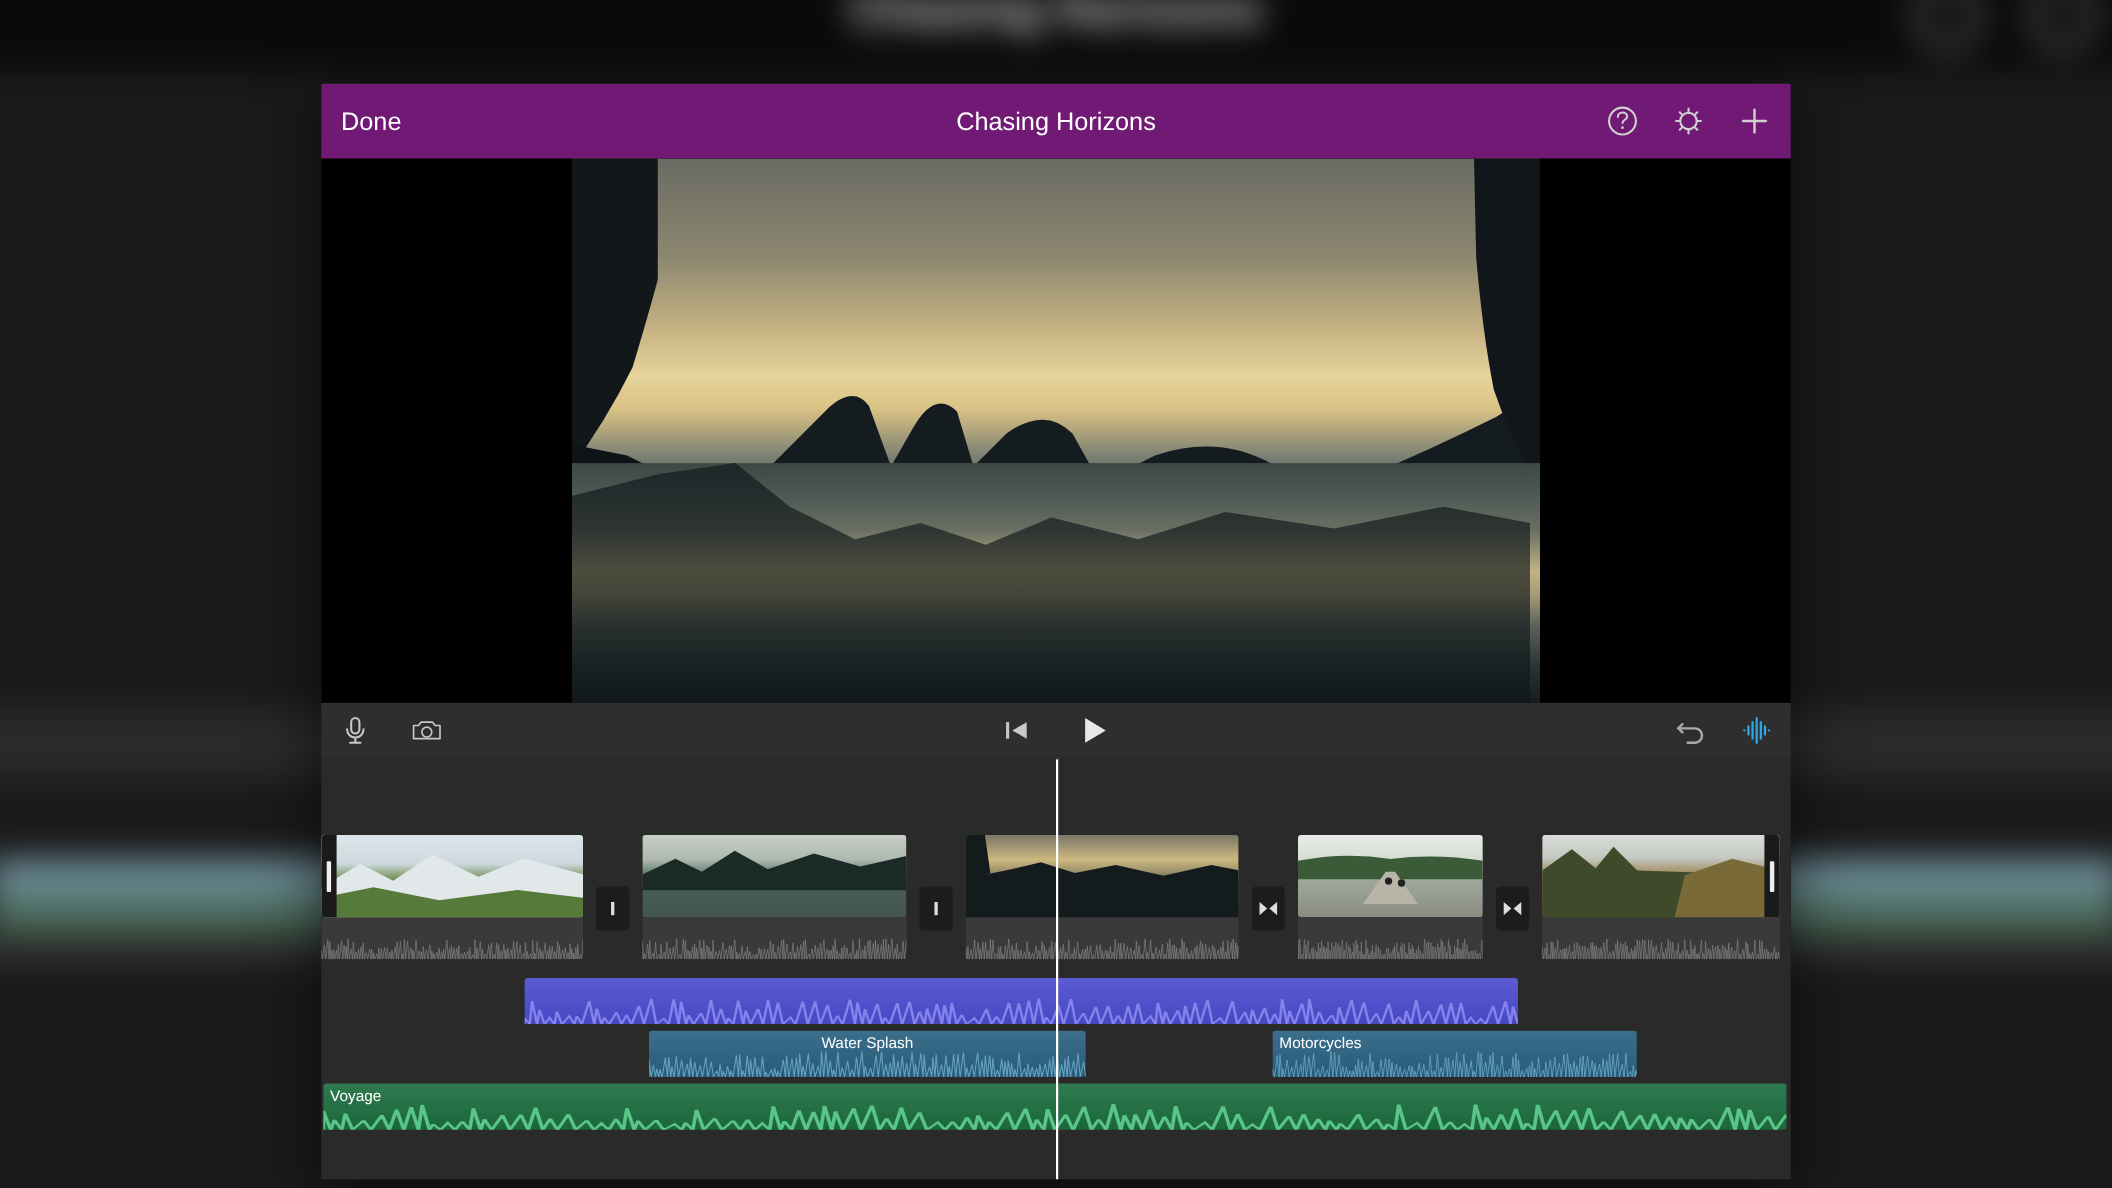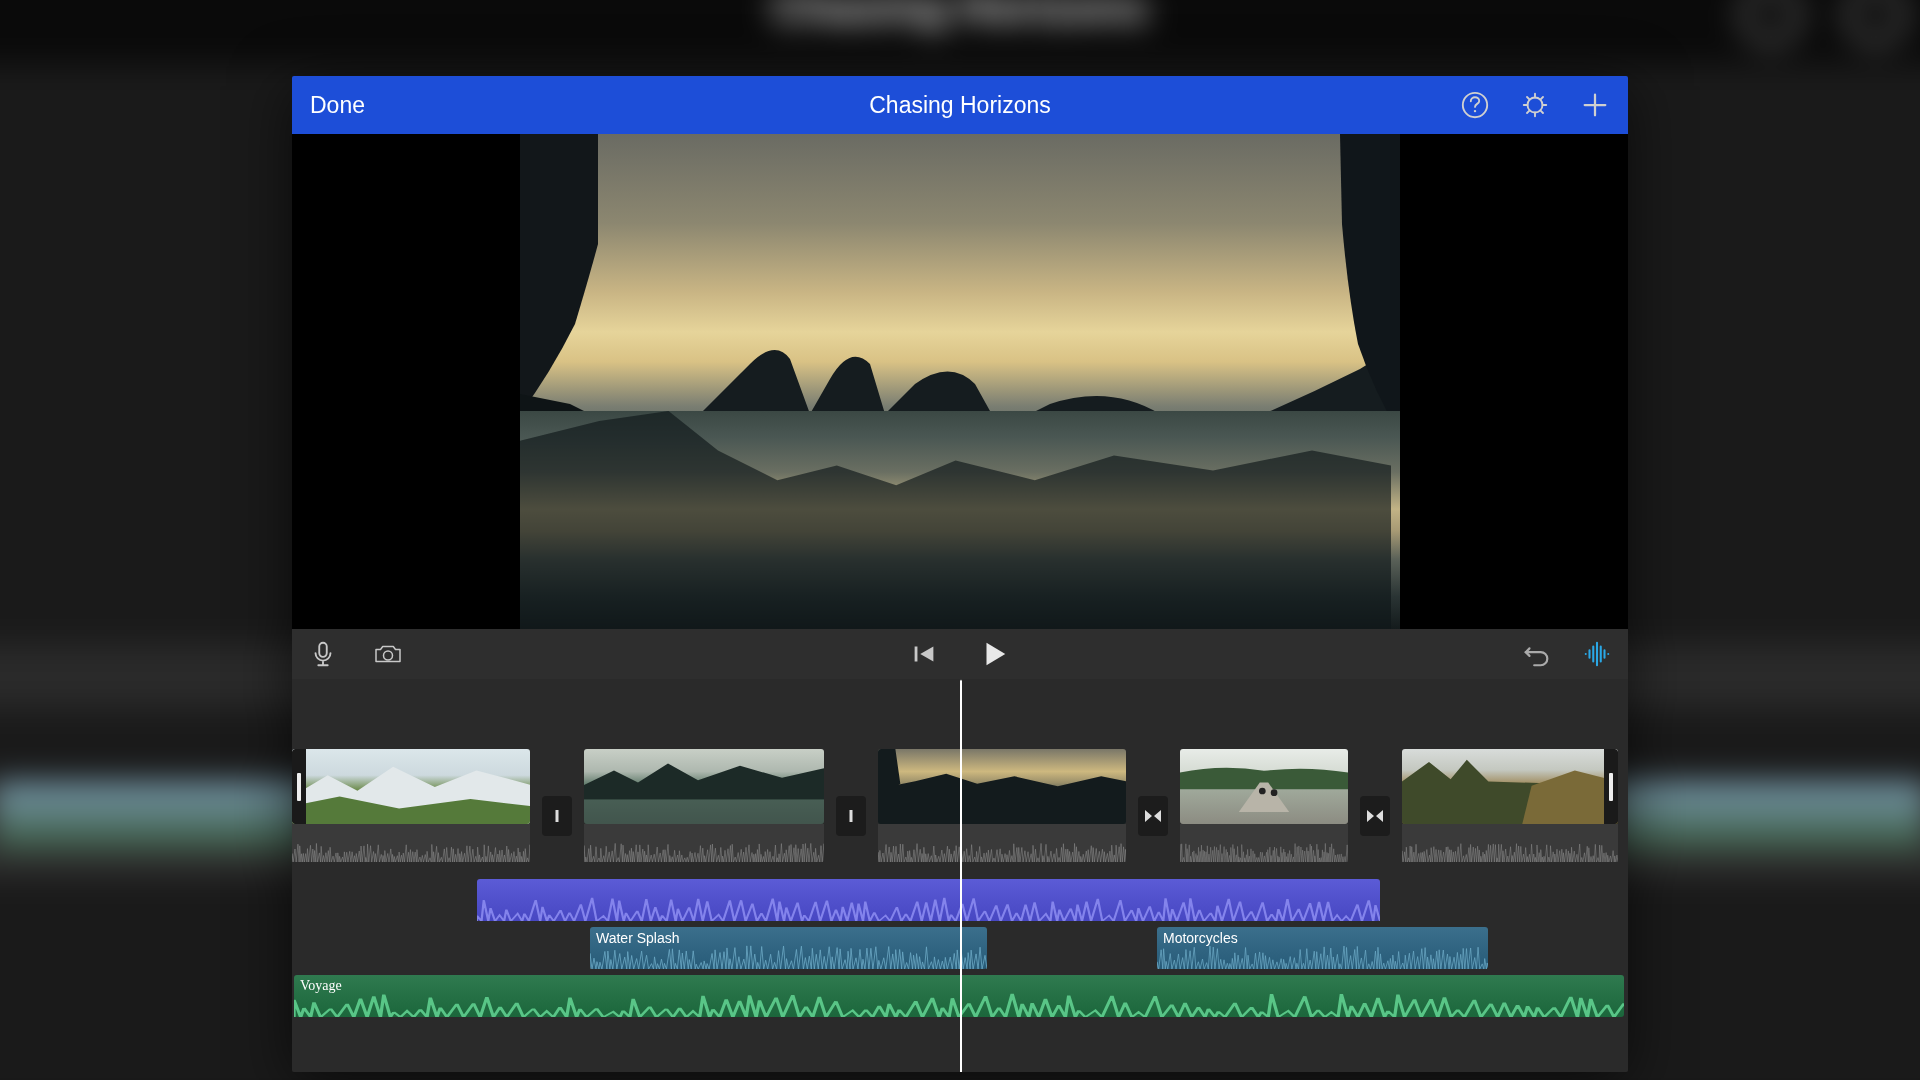--- a/index.html
+++ b/index.html
@@ -19,21 +19,21 @@
   
   
   .editor {
     position: absolute; top: 76px; left: 292px; width: 1336px; height: 996px;
     background: #1e1e1e; border-radius: 2px; overflow: hidden;
     box-shadow: 0 10px 60px rgba(0,0,0,0.6);
   }
   
   
   .topbar {
-    height: 58px; background: #1d4ed8; display: flex; align-items: center;
+    height: 68px; background: #701a75; display: flex; align-items: center;
     padding: 0 18px; position: relative;
   }
   .done-btn { color: #fff; font-size: 23px; font-weight: 400; cursor: pointer; }
   .title-center { position: absolute; left: 50%; transform: translateX(-50%); color: #fff; font-size: 23px; font-weight: 500; }
   .topbar-right { margin-left: auto; display: flex; gap: 30px; align-items: center; }
   .icon-btn { width: 30px; height: 30px; display: flex; align-items: center; justify-content: center; cursor: pointer; }
   .icon-btn svg { width: 30px; height: 30px; }
   
   
   .viewer { height: 495px; background: #000; display: flex; align-items: center; justify-content: center; }
@@ -287,33 +287,33 @@
               </svg></div>
           </div>
         </div>
       </div>
     <div id="audio-tracks">
         <div class="audio-track" style="top: 200px; left: 185px; width: 903px; background: linear-gradient(rgb(91, 91, 214) 0%, rgb(71, 71, 194) 100%);">
           <div class="waveform"><svg viewBox="0 0 400 30" preserveAspectRatio="none" style="width:100%;height:100%;">
               <path d="M0 30 L0 23.232065329218116 L2 30 L3 4.790561557009646 L5 30 L6 14.363976246038828 L8 30 L10 22.693998906447646 L12 30 L13 16.234763368864037 L15 30 L18 20.885028303718123 L20 30 L21 20.999187381598276 L23 30 L26 4.7927707448765275 L28 30 L29 12.911632595870472 L31 30 L32 22.445708690604146 L34 30 L37 16.887465808480282 L39 30 L41 19.670419174426623 L43 30 L46 9.919675841328619 L48 30 L51 2.255934696811135 L53 30 L56 23.79954953968157 L58 30 L60 2.9612030775969735 L62 30 L63 5.500759228767599 L65 30 L66 19.912521266759423 L68 30 L71 17.711236628708118 L73 30 L75 3.562818113506985 L77 30 L79 13.122208227781357 L81 30 L82 23.009661093711934 L84 30 L86 4.208767114019608 L88 30 L89 15.09386199567421 L91 30 L94 13.361356265139761 L96 30 L98 3.3255565642186333 L100 30 L102 6.352538296807207 L104 30 L107 22.309633103125464 L109 30 L112 5.248426669233048 L114 30 L117 4.967385035894289 L119 30 L122 8.99915335210467 L124 30 L126 20.47626242484126 L128 30 L131 3.067747947849611 L133 30 L134 6.474597448529611 L136 30 L137 13.581803273232794 L139 30 L142 7.703178837533596 L144 30 L145 22.61730239928709 L147 30 L150 6.880550268535668 L152 30 L155 5.348982149577189 L157 30 L159 16.233907716757066 L161 30 L162 12.926608056796837 L164 30 L166 7.732470766721683 L168 30 L169 9.06153577769939 L171 30 L172 6.6952028813533 L174 30 L176 19.43293396636169 L178 30 L181 23.069755629406135 L183 30 L186 13.148043605781304 L188 30 L190 21.30451187122874 L192 30 L195 6.615848797807068 L197 30 L199 7.360602902861206 L201 30 L203 4.318534011402981 L205 30 L207 2.0357745584657465 L209 30 L210 22.090102789267917 L212 30 L215 9.396977480219881 L217 30 L220 2.6384780244081583 L222 30 L225 17.835039519609573 L227 30 L230 11.053506387964362 L232 30 L235 10.013848955837297 L237 30 L239 20.16007274201214 L241 30 L243 10.187507954219406 L245 30 L247 7.362416693997481 L249 30 L252 21.18860536988707 L254 30 L255 6.569479818958968 L257 30 L258 16.082730636675173 L260 30 L263 14.828586215083327 L265 30 L266 10.031320989344508 L268 30 L270 6.667456392594325 L272 30 L275 3.362842019137368 L277 30 L280 23.144554495974987 L282 30 L285 4.852301562666401 L287 30 L290 16.60776885952315 L292 30 L293 14.209096924136858 L295 30 L298 12.16142589624036 L300 30 L302 18.773195430902135 L304 30 L305 2.8416373200540868 L307 30 L308 15.419648322352657 L310 30 L313 7.499980701373275 L315 30 L316 2.671437972138122 L318 30 L320 16.39551335597725 L322 30 L325 20.020658443723033 L327 30 L328 11.495119567237928 L330 30 L333 3.458029379275601 L335 30 L338 6.482191141675365 L340 30 L343 18.210743221889963 L345 30 L348 7.473641297846665 L350 30 L352 21.688645771141733 L354 30 L355 15.445251888568182 L357 30 L359 3.638750071976901 L361 30 L364 15.365353956471091 L366 30 L369 8.508083636934046 L371 30 L373 7.036841622890268 L375 30 L377 7.0148690016999 L379 30 L381 22.647519310086516 L383 30 L385 23.928037613998224 L387 30 L390 10.028782296802117 L392 30 L395 5.0550770558120455 L397 30 L398 10.62263060714973 L400 30 " stroke="#8a8af0" stroke-width="1" fill="none" opacity="0.9"></path>
             </svg></div>
         </div>
-        <div class="audio-track" style="top: 248px; left: 298px; width: 397px; background: linear-gradient(rgb(59, 111, 140) 0%, rgb(39, 91, 120) 100%);">
+        <div class="audio-track" style="top: 248px; left: 298px; width: 397px; background: linear-gradient(rgb(59, 111, 140) 0%, rgb(39, 91, 120) 100%); text-align: center;">
           <div class="audio-label">Water Splash</div>
           <div class="waveform"><svg viewBox="0 0 400 30" preserveAspectRatio="none" style="width:100%;height:100%;">
               <path d="M0 30 L0 11.215084019204383 L2 30 L4 16.84739711926062 L6 30 L7 20.99154074233337 L9 30 L10 21.671378941991364 L12 30 L15 8.84647396100156 L17 30 L18 8.405245774833102 L20 30 L21 18.54188622197415 L23 30 L25 7.434685080863321 L27 30 L30 11.35687160906069 L32 30 L35 15.61377037278337 L37 30 L38 9.029171757430696 L40 30 L42 13.677450362223983 L44 30 L47 17.316753544585858 L49 30 L52 8.475652692384188 L54 30 L57 13.396626364665593 L59 30 L62 23.372752254003522 L64 30 L65 15.319648986085943 L67 30 L68 23.406154084667584 L70 30 L72 17.990075992511787 L74 30 L75 23.047740851446925 L77 30 L80 6.388593807162408 L82 30 L83 5.661934916869274 L85 30 L86 23.007596300450373 L88 30 L90 7.004124988225097 L92 30 L93 10.717449980953756 L95 30 L97 8.353207350206475 L99 30 L100 18.532498769721705 L102 30 L104 8.121991680879326 L106 30 L107 23.995558357913307 L109 30 L112 22.039221450988975 L114 30 L115 20.14965014776984 L117 30 L118 23.246958906599033 L120 30 L123 11.315724776920305 L125 30 L126 6.907084635063615 L128 30 L131 10.145125226020323 L133 30 L135 9.16066171433291 L137 30 L138 4.665539509724361 L140 30 L141 17.533914445592053 L143 30 L146 4.289192950991282 L148 30 L150 15.134571669233353 L152 30 L155 18.00203003872324 L157 30 L158 2.232324664161858 L160 30 L162 2.2026358687378895 L164 30 L166 12.06714963043423 L168 30 L169 21.90964716807396 L171 30 L173 2.979244755230976 L175 30 L177 19.306402902630133 L179 30 L182 12.204331862162007 L184 30 L186 21.841584468137253 L188 30 L190 7.928072643905509 L192 30 L195 2.354595464463916 L197 30 L198 17.44334947818019 L200 30 L203 19.94443105325532 L205 30 L208 6.504160827050811 L210 30 L213 2.550786898905521 L215 30 L217 16.219881219567093 L219 30 L221 14.466157692862962 L223 30 L224 5.083635817735939 L226 30 L228 12.247675261269382 L230 30 L232 6.978539565826967 L234 30 L236 14.747436255932017 L238 30 L241 3.2555509230114303 L243 30 L244 15.230069428629182 L246 30 L249 4.226690179334419 L251 30 L252 5.796292488749135 L254 30 L257 18.667372355020422 L259 30 L260 8.581208544262317 L262 30 L263 5.171604683112218 L265 30 L268 16.446092126026894 L270 30 L272 6.453798675443082 L274 30 L275 18.132414795427657 L277 30 L279 4.940946771942375 L281 30 L283 5.096860335348236 L285 30 L288 3.248913573274397 L290 30 L291 19.49607952447667 L293 30 L296 16.386591656810626 L298 30 L301 3.0399344949442657 L303 30 L305 11.781671975935275 L307 30 L308 6.681982673297856 L310 30 L312 6.471778842684174 L314 30 L315 9.365950304805331 L317 30 L319 22.054719493716995 L321 30 L323 10.296945561094539 L325 30 L326 13.241598239622817 L328 30 L329 11.456161231125499 L331 30 L332 15.106545197558992 L334 30 L335 21.327816995495958 L337 30 L339 3.376809607223393 L341 30 L344 21.057091284080297 L346 30 L347 15.35696773015995 L349 30 L351 18.507792717001728 L353 30 L355 20.33099533239755 L357 30 L358 15.938521128937868 L360 30 L363 15.535954750422261 L365 30 L367 11.266068176759617 L369 30 L370 7.051046540482872 L372 30 L374 7.134807530503377 L376 30 L378 16.1957757112298 L380 30 L381 10.260824647676635 L383 30 L384 7.280982539687301 L386 30 L389 11.76953613089681 L391 30 L393 3.806487970559033 L395 30 L398 13.495548668863513 L400 30 " stroke="#6ba8c4" stroke-width="1" fill="none" opacity="0.9"></path>
             </svg></div>
         </div>
         <div class="audio-track" style="top: 248px; left: 865px; width: 331px; background: linear-gradient(rgb(59, 111, 140) 0%, rgb(39, 91, 120) 100%);">
           <div class="audio-label">Motorcycles</div>
           <div class="waveform"><svg viewBox="0 0 400 30" preserveAspectRatio="none" style="width:100%;height:100%;">
               <path d="M0 30 L0 21.198102709190668 L2 30 L5 6.90423268171536 L7 30 L8 5.619107133855302 L10 30 L11 20.666386487456588 L13 30 L16 11.411654333038506 L18 30 L21 19.147886090434383 L23 30 L26 11.839461629505593 L28 30 L31 16.183550530829464 L33 30 L35 6.554421744173691 L37 30 L40 8.02757705881967 L42 30 L45 3.8451585810473077 L47 30 L50 21.170896820343817 L52 30 L55 17.862260517148897 L57 30 L60 22.236004501198956 L62 30 L64 2.4288001507827275 L66 30 L68 3.6211369294709 L70 30 L73 5.545515508132134 L75 30 L77 18.190675636298128 L79 30 L81 18.82502770819005 L83 30 L85 22.933648374969003 L87 30 L88 23.214470086022907 L90 30 L91 17.137204598352334 L93 30 L94 10.490903774367847 L96 30 L98 13.246939894661246 L100 30 L103 17.1388947435633 L105 30 L107 4.210944381550423 L109 30 L110 13.344627299812842 L112 30 L115 23.729450058546657 L117 30 L119 10.965929041782442 L121 30 L124 9.456952117812733 L126 30 L128 10.462582275531012 L130 30 L131 13.828679213244648 L133 30 L136 15.896296887774282 L138 30 L140 18.80828768790218 L142 30 L145 21.23471967748204 L147 30 L150 17.478654759772766 L152 30 L153 18.318855145808683 L155 30 L156 23.02264566586873 L158 30 L161 14.978272744357096 L163 30 L166 16.265729764657827 L168 30 L169 22.903475581775886 L171 30 L173 6.577320596827157 L175 30 L177 23.009805588689932 L179 30 L181 5.552714904380352 L183 30 L185 19.15226014096428 L187 30 L190 8.522505608068165 L192 30 L193 9.17559514130135 L195 30 L198 11.561343743152335 L200 30 L202 3.4090895591715054 L204 30 L206 13.292924353502823 L208 30 L210 4.840346429076952 L212 30 L213 15.413071344028365 L215 30 L218 12.327505307148922 L220 30 L221 23.477796291440356 L223 30 L226 2.334241186078277 L228 30 L229 4.128206213350076 L231 30 L234 13.796924868379357 L236 30 L239 6.549135295699244 L241 30 L242 2.858319797987228 L244 30 L247 16.583375578523906 L249 30 L252 7.327190350188232 L254 30 L256 23.54838160005167 L258 30 L260 20.84819657988386 L262 30 L264 8.42732399913223 L266 30 L267 3.891450428188012 L269 30 L270 11.731367076001295 L272 30 L274 22.796108387357496 L276 30 L279 19.95504531137778 L281 30 L282 17.22737562405597 L284 30 L285 13.17161384389438 L287 30 L288 20.53129656095114 L290 30 L292 8.940247905861447 L294 30 L297 22.59670691664531 L299 30 L300 13.32196621736422 L302 30 L305 10.958722203939296 L307 30 L310 8.426153338693378 L312 30 L315 15.003137686429609 L317 30 L320 5.534555981108927 L322 30 L324 4.256114793439053 L326 30 L327 15.474628275937423 L329 30 L331 12.86852899328058 L333 30 L334 17.539101002002532 L336 30 L338 8.529354124854542 L340 30 L341 6.873649771388912 L343 30 L346 7.167458187579211 L348 30 L351 11.87953717353944 L353 30 L354 14.9261855896547 L356 30 L359 15.80310387768577 L361 30 L363 10.020100854660178 L365 30 L367 12.308983693612213 L369 30 L370 5.208268786484403 L372 30 L374 5.458917590752961 L376 30 L379 4.743446092589647 L381 30 L384 16.143041675622655 L386 30 L388 3.7815594656088862 L390 30 L393 23.635524127580254 L395 30 L396 17.36084512327638 L398 30 L399 22.571426092926284 L401 30 " stroke="#6ba8c4" stroke-width="1" fill="none" opacity="0.9"></path>
             </svg></div>
         </div>
-        <div class="audio-track" style="top: 296px; left: 2px; width: 1330px; background: linear-gradient(rgb(47, 122, 79) 0%, rgb(27, 102, 59) 100%); font-family: Liberation Serif, serif;">
+        <div class="audio-track" style="top: 296px; left: 2px; width: 1330px; background: linear-gradient(rgb(47, 122, 79) 0%, rgb(27, 102, 59) 100%);">
           <div class="audio-label">Voyage</div>
           <div class="waveform"><svg viewBox="0 0 400 30" preserveAspectRatio="none" style="width:100%;height:100%;">
               <path d="M0 30 L0 9.181121399176956 L2 30 L3 18.961068244170097 L5 30 L6 12.24667352537723 L8 30 L11 19.661394032921812 L13 30 L16 13.976834705075447 L18 30 L20 7.890526406035665 L22 30 L24 5.137037037037036 L26 30 L27 2.9324159807956107 L29 30 L30 23.751971879286693 L32 30 L34 22.44138374485597 L36 30 L38 20.661145404663923 L40 30 L41 6.664343278463647 L43 30 L44 18.407767489711937 L46 30 L49 13.996356310013716 L51 30 L54 13.460973936899862 L56 30 L58 5.869521604938271 L60 30 L62 17.771382030178327 L64 30 L67 12.975197187928671 L69 30 L72 19.659979423868315 L74 30 L76 22.819555898491082 L78 30 L80 18.0403463648834 L82 30 L83 6.612474279835393 L85 30 L86 19.97421124828532 L88 30 L91 19.489754801097394 L93 30 L96 23.560339506172838 L98 30 L99 22.068681412894378 L101 30 L102 8.156755829903979 L104 30 L107 17.336908436213992 L109 30 L112 19.93629972565158 L114 30 L116 18.874682784636487 L118 30 L120 22.77551440329218 L122 30 L123 4.410399519890259 L125 30 L126 20.476868998628255 L128 30 L130 8.70949074074074 L132 30 L134 10.324314128943758 L136 30 L137 3.796647805212622 L139 30 L140 9.972170781893006 L142 30 L145 6.511376886145406 L147 30 L150 3.667352537722909 L152 30 L154 17.396887860082302 L156 30 L158 5.804921124828532 L160 30 L163 10.922316529492456 L165 30 L168 21.816975308641975 L170 30 L172 21.038280178326474 L174 30 L176 16.394873113854594 L178 30 L179 14.06576646090535 L181 30 L182 21.044787379972565 L184 30 L187 10.918355624142663 L189 30 L192 6.976594650205762 L194 30 L195 18.657776063100137 L197 30 L198 7.3260973936899845 L200 30 L203 13.382793209876546 L205 30 L208 4.710579561042525 L210 30 L212 18.451431755829905 L214 30 L216 2.117695473251029 L218 30 L219 14.03653120713306 L221 30 L222 13.127692043895749 L224 30 L226 8.01463477366255 L228 30 L230 15.468964334705076 L232 30 L233 4.188211591220849 L235 30 L236 21.906944444444445 L238 30 L241 21.841212277091905 L243 30 L246 4.466323731138548 L248 30 L250 12.627957818930042 L252 30 L254 23.986608367626886 L256 30 L259 4.795361796982167 L261 30 L264 15.011008230452674 L266 30 L268 12.738485939643347 L270 30 L272 18.00865912208505 L274 30 L275 19.88942901234568 L277 30 L278 22.930178326474625 L280 30 L283 12.939549039780523 L285 30 L288 18.096553497942388 L290 30 L291 23.395018861454048 L293 30 L294 2.421364883401921 L296 30 L299 22.465715020576134 L301 30 L304 4.966340877914952 L306 30 L308 21.28743998628258 L310 30 L312 23.830246913580247 L314 30 L315 2.477477709190673 L317 30 L318 16.37110768175583 L320 30 L322 13.023482510288066 L324 30 L326 6.761762688614539 L328 30 L329 22.505701303155007 L331 30 L332 2.8787551440329224 L334 30 L337 8.65252914951989 L339 30 L342 8.524554183813443 L344 30 L346 6.2293981481481495 L348 30 L350 20.983110425240056 L352 30 L355 9.26099965706447 L357 30 L360 13.908744855967079 L362 30 L364 12.586839849108369 L366 30 L368 15.548371056241427 L370 30 L371 16.750128600823047 L373 30 L374 18.297050754458162 L376 30 L379 18.22000171467764 L381 30 L384 5.586882716049381 L386 30 L387 6.947076474622769 L389 30 L390 8.109224965706446 L392 30 L395 15.252340534979425 L397 30 L400 13.370250342935527 L402 30 " stroke="#5fcf8f" stroke-width="1" fill="none" opacity="0.9"></path>
             </svg></div>
         </div>
       </div>
     <div class="playhead" id="playhead" style="left: 50%;"></div>
   </div>
 
 </div>

